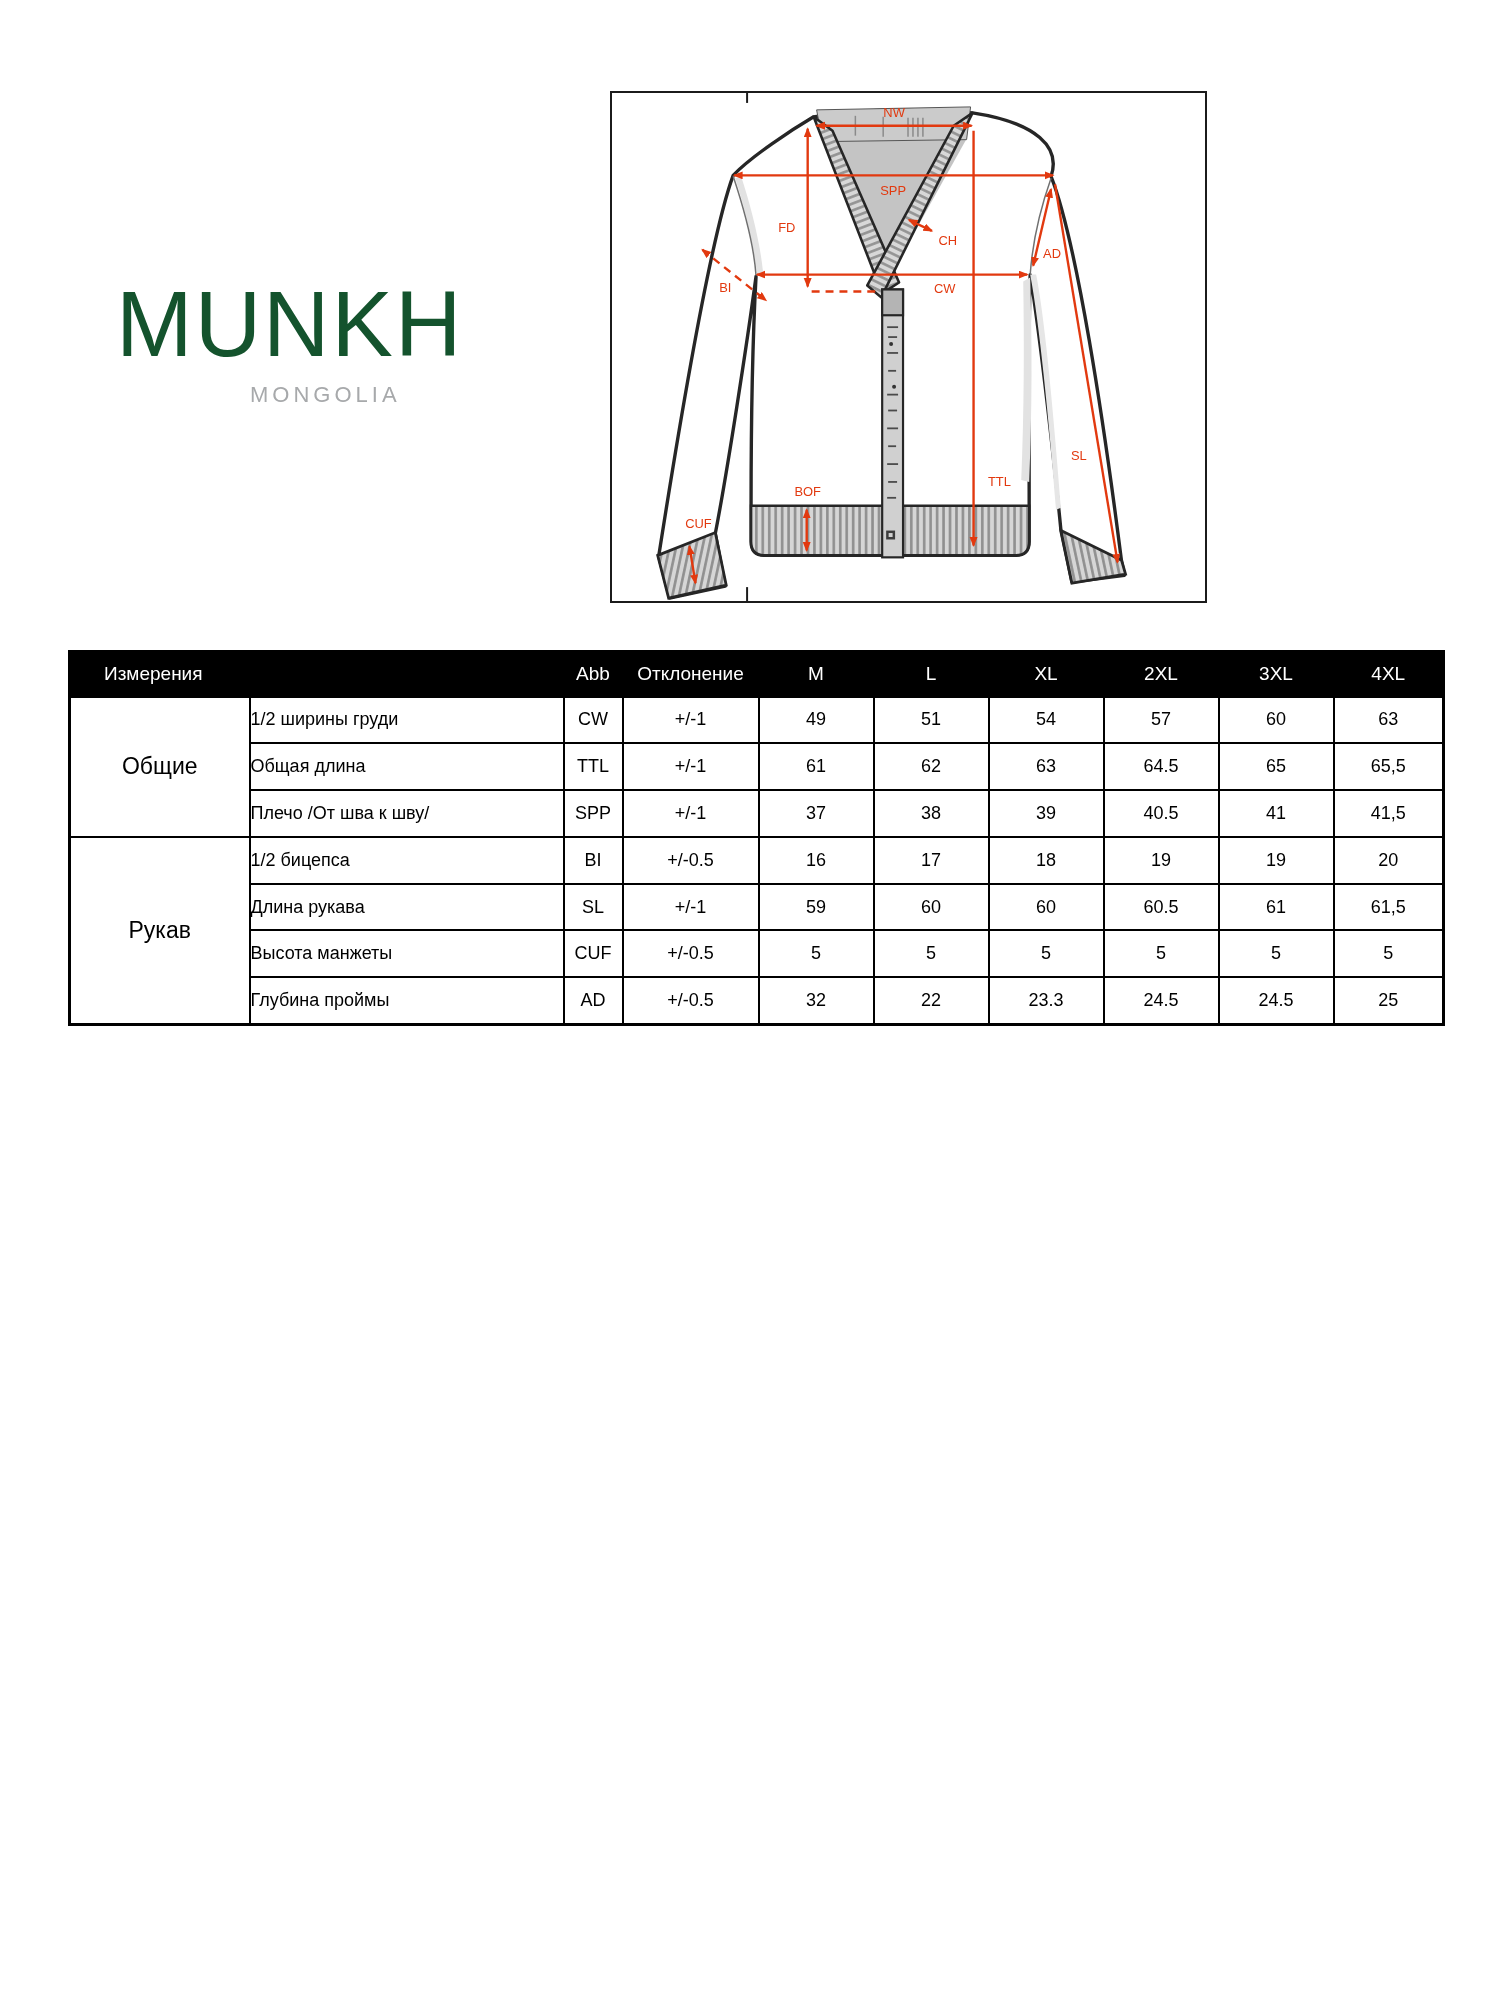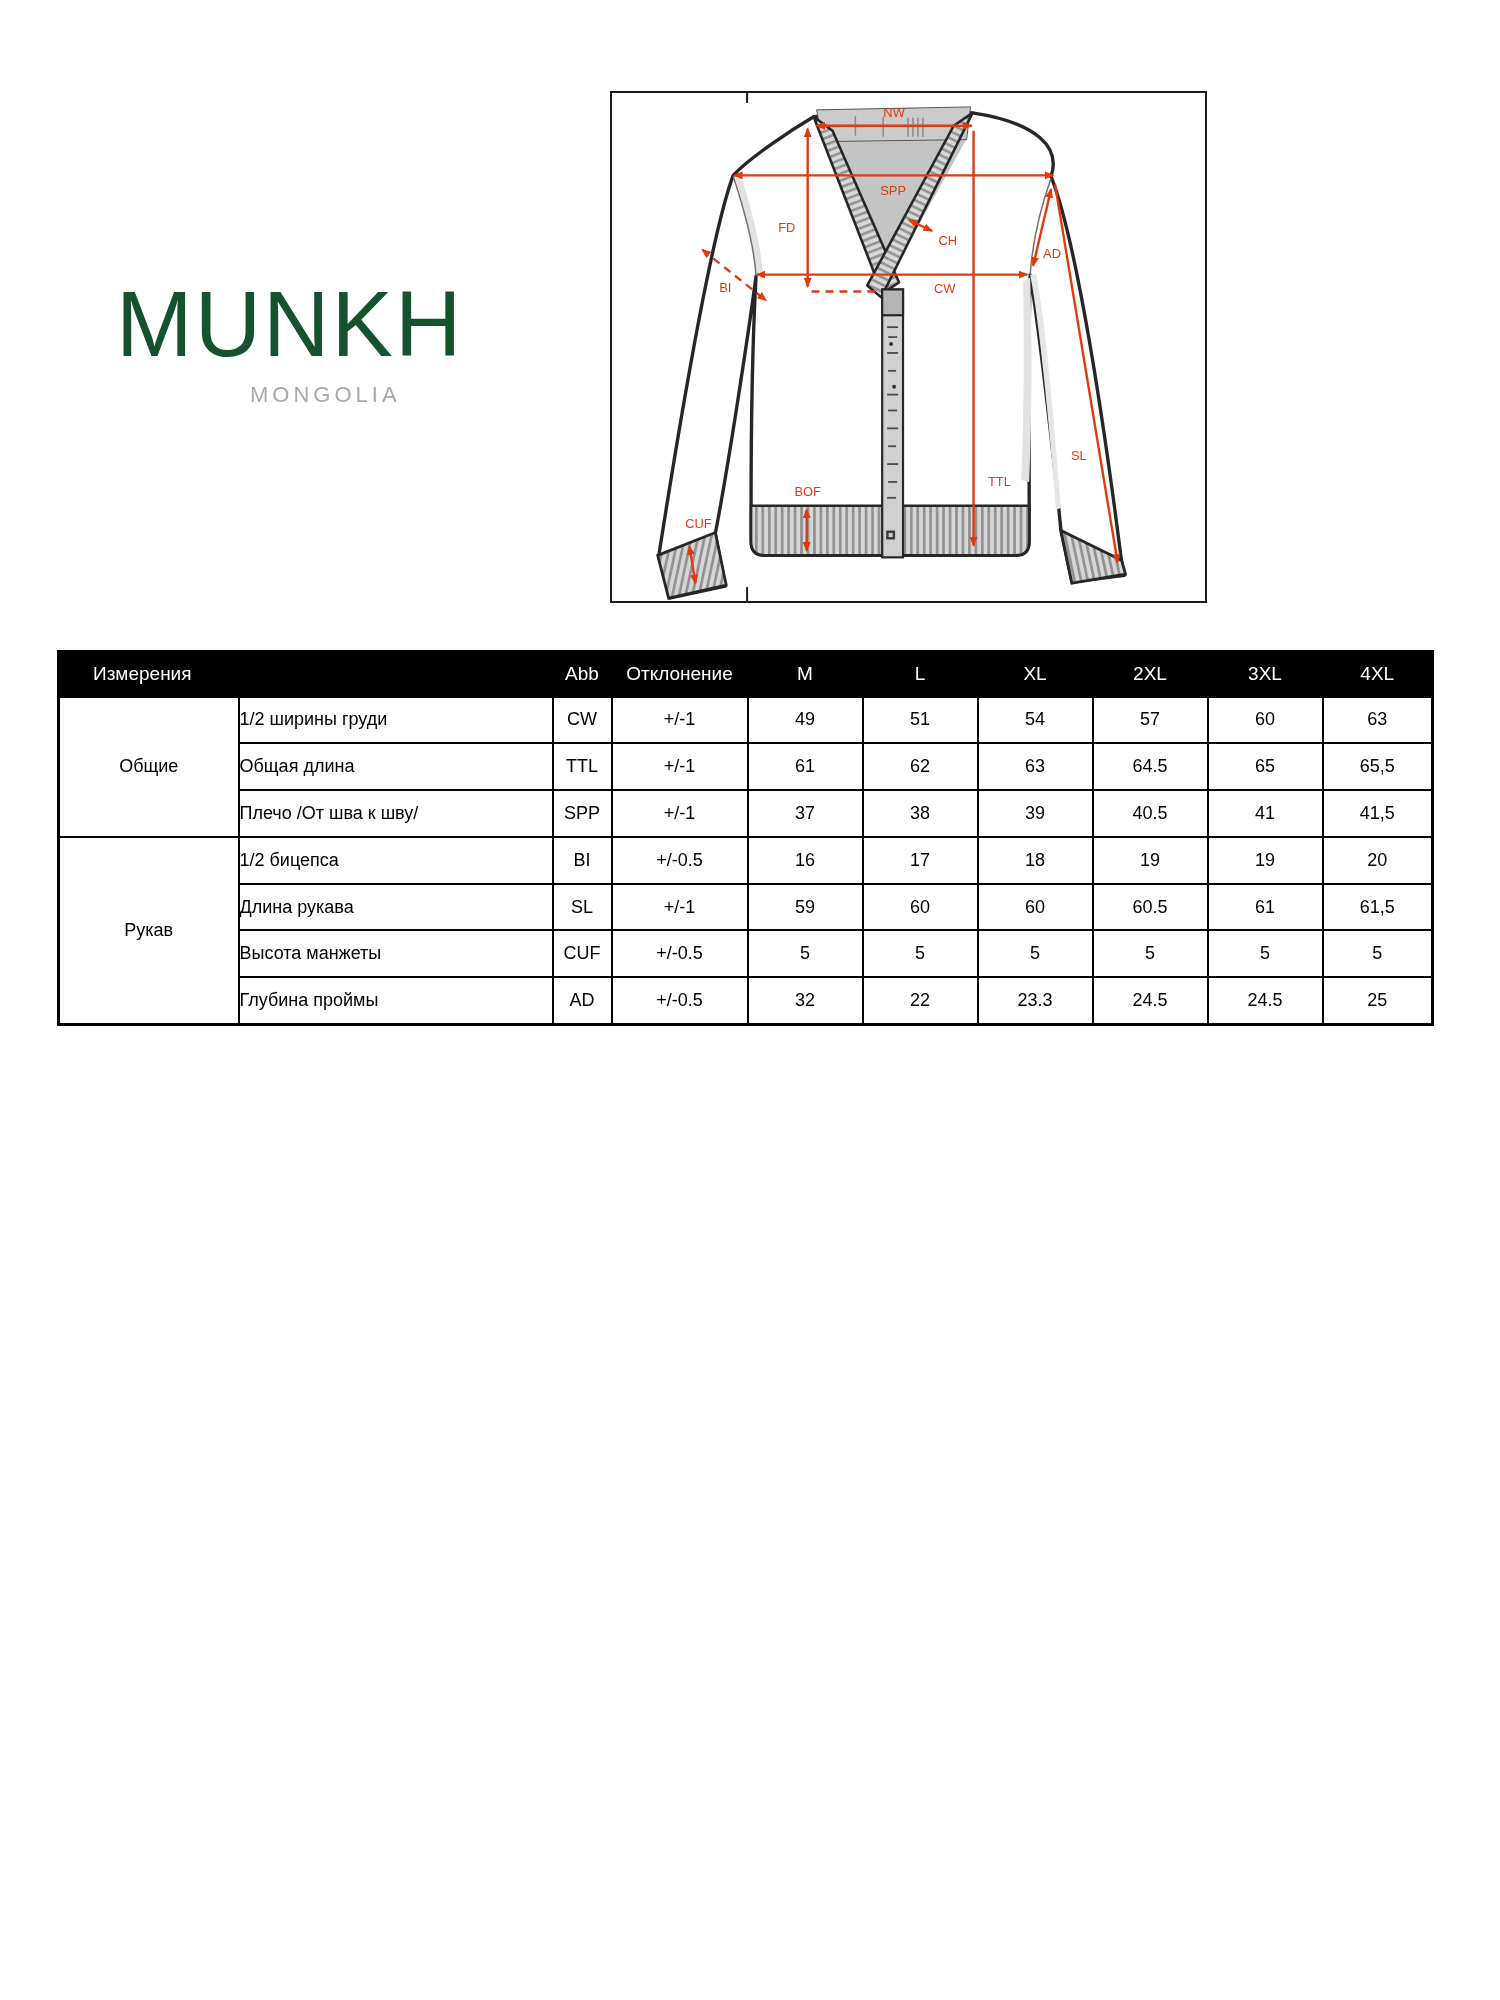--- a/index.html
+++ b/index.html
@@ -19,37 +19,37 @@
 
   
   .figure-box{
     position:absolute;left:610px;top:91px;width:597px;height:512px;
     border:2.5px solid #1b1b1b;box-sizing:border-box;background:#fff;
   }
   .figure-box svg{display:block;width:100%;height:100%;}
 
   
   .size-table{
-    position:absolute;left:57px;top:650px;width:1374px;
+    position:absolute;left:68px;top:650px;width:1374px;
     border-collapse:collapse;table-layout:fixed;
     font-size:18px;color:#000;border-radius:20px;
   }
   .size-table th,.size-table td{
     border:2px solid #000;box-sizing:border-box;
     text-align:center;vertical-align:middle;
     padding:0;overflow:hidden;white-space:nowrap;
   }
   .size-table thead th{
     background:#000;color:#fff;font-weight:400;font-size:19px;
     height:45px;border-color:#000;
   }
   .size-table thead th.h-measure{text-align:left;padding-left:33px;}
   .size-table tbody tr{height:46.8px;}
   .size-table td.c-name{text-align:left;}
-  .size-table td.c-group{font-size:18px;}
+  .size-table td.c-group{font-size:23px;}
   .size-table{border:3px solid #000;}
 </style>
 </head>
 <body>
 
 <div class="logo-brand">MUNKH</div>
 <div class="logo-sub">MONGOLIA</div>
 
 <div class="figure-box">
 <svg viewBox="0 0 597 512" preserveAspectRatio="none">

